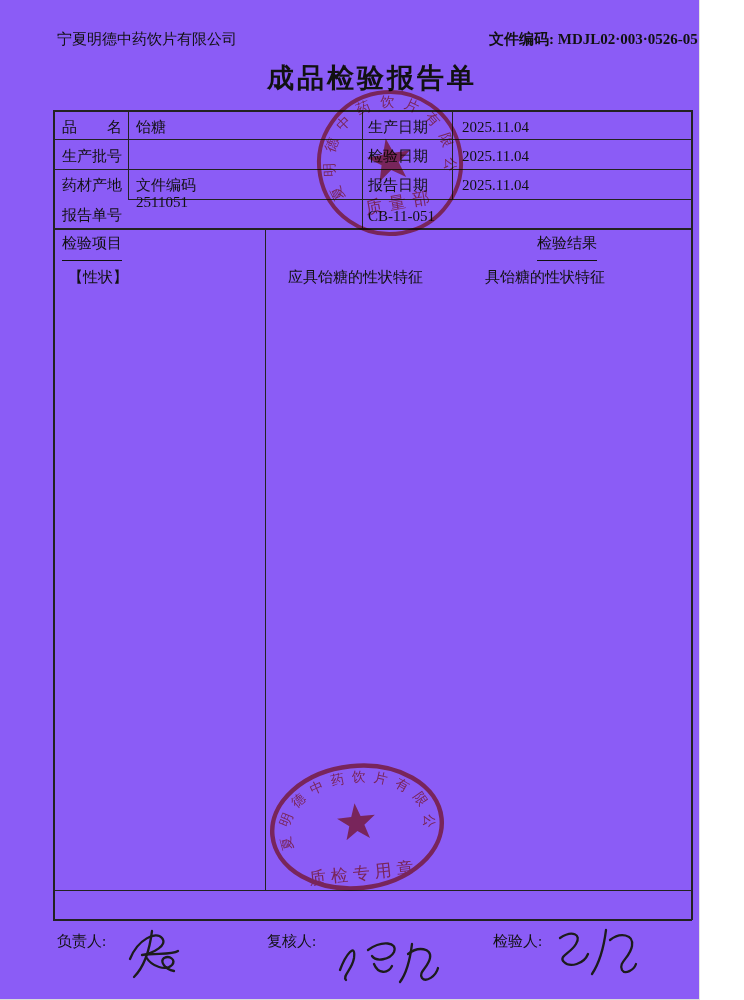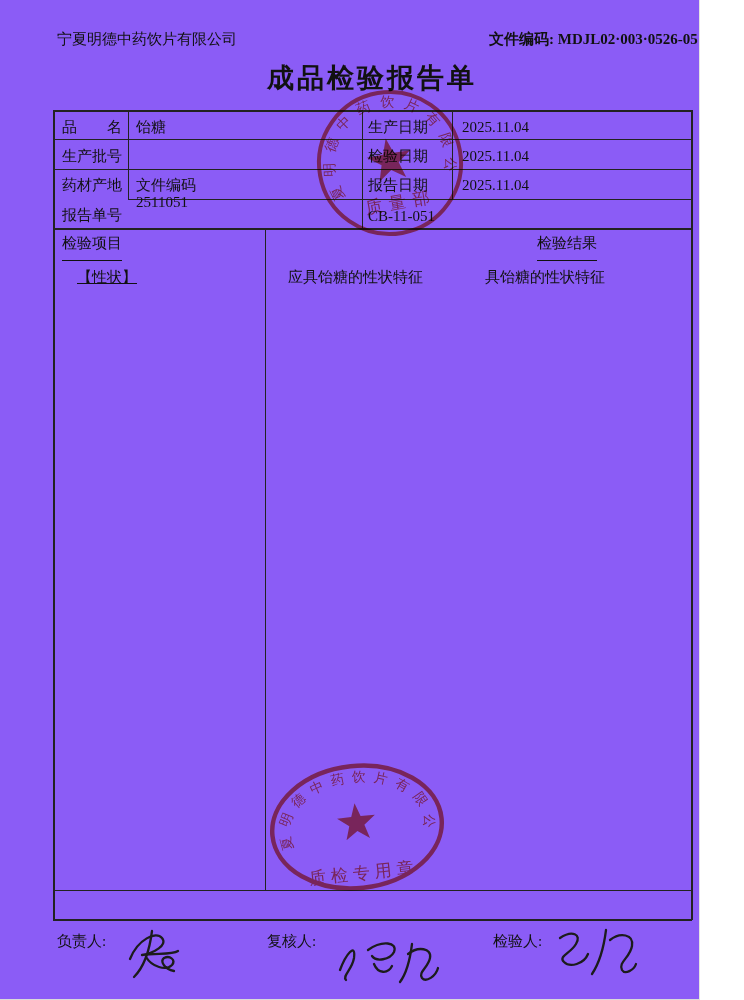--- a/index.html
+++ b/index.html
@@ -58,21 +58,21 @@
   <div class="abs txt" style="left:136px;top:175px;">文件编码</div>
   <div class="abs txt" style="left:368px;top:175px;">报告日期</div>
   <div class="abs txt" style="left:462px;top:175px;">2025.11.04</div>
 
   <div class="abs txt" style="left:62px;top:205px;">报告单号</div>
   <div class="abs txt" style="left:368px;top:206px;text-align:center;">CB-11-051</div>
 
   <div class="abs txt uhead" style="left:62px;top:233px;">检验项目</div>
   <div class="abs txt uhead" style="left:537px;top:233px;">检验结果</div>
 
-  <div class="abs txt" style="left:77px;top:267px;text-decoration:underline;">【性状】</div>
+  <div class="abs txt" style="left:68px;top:267px;">【性状】</div>
   <div class="abs txt" style="left:288px;top:267px;">应具饴糖的性状特征</div>
   <div class="abs txt" style="left:485px;top:267px;">具饴糖的性状特征</div>
 
   <div class="hline" style="left:53px;top:890px;width:639px;"></div>
   <div class="hline thick" style="left:53px;top:919px;width:639px;"></div>
 
   <div class="abs txt" style="left:57px;top:931px;">负责人:</div>
   <div class="abs txt" style="left:267px;top:931px;">复核人:</div>
   <div class="abs txt" style="left:493px;top:931px;">检验人:</div>
 

